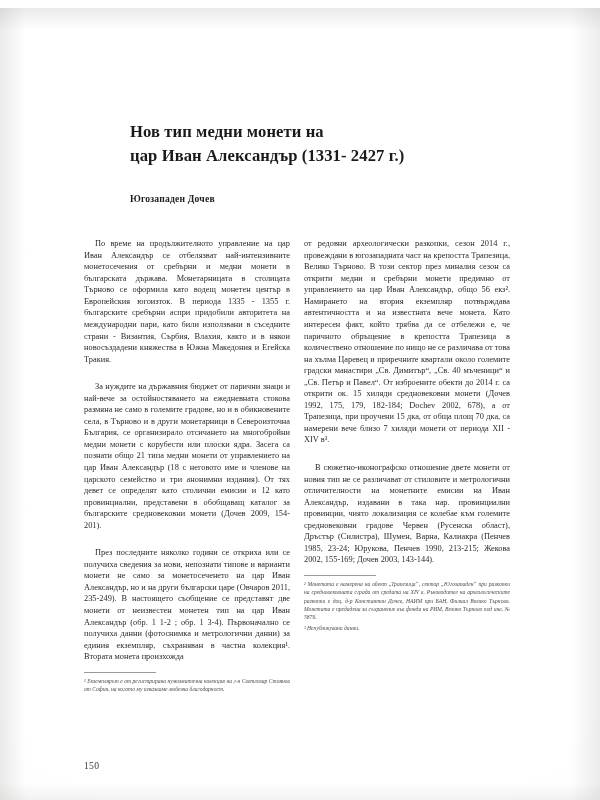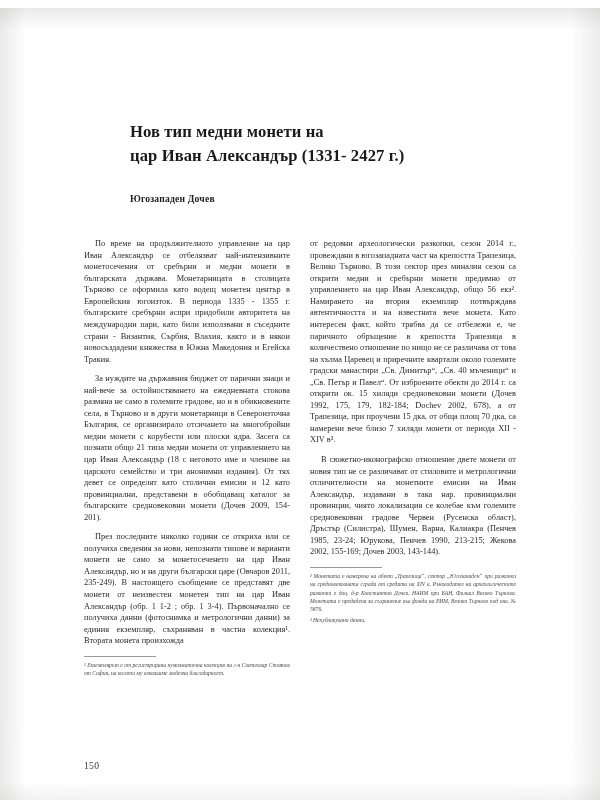--- a/index.html
+++ b/index.html
@@ -71,36 +71,36 @@
     color: #1d1d1d;
     margin-top: 26px;
     letter-spacing: 0.2px;
   }
 
   
   #body-columns {
     display: flex;
     margin-top: 34px;
     width: 432px;
-    gap: 20px;
+    gap: 14px;
   }
   .column {
     width: 206px;
     position: relative;
   }
   .body-text {
     font-size: 8.35px;
     line-height: 1.385;
     text-align: justify;
     color: #2a2a2a;
     margin: 0;
     hyphens: manual;
   }
   .body-text + .body-text {
-    margin-top: 8px;
+    margin-top: 16px;
   }
   .body-text.indent {
     text-indent: 11px;
   }
 
   
   .footnote-rule {
     width: 72px;
     height: 1px;
     background: #9a9a9a;

